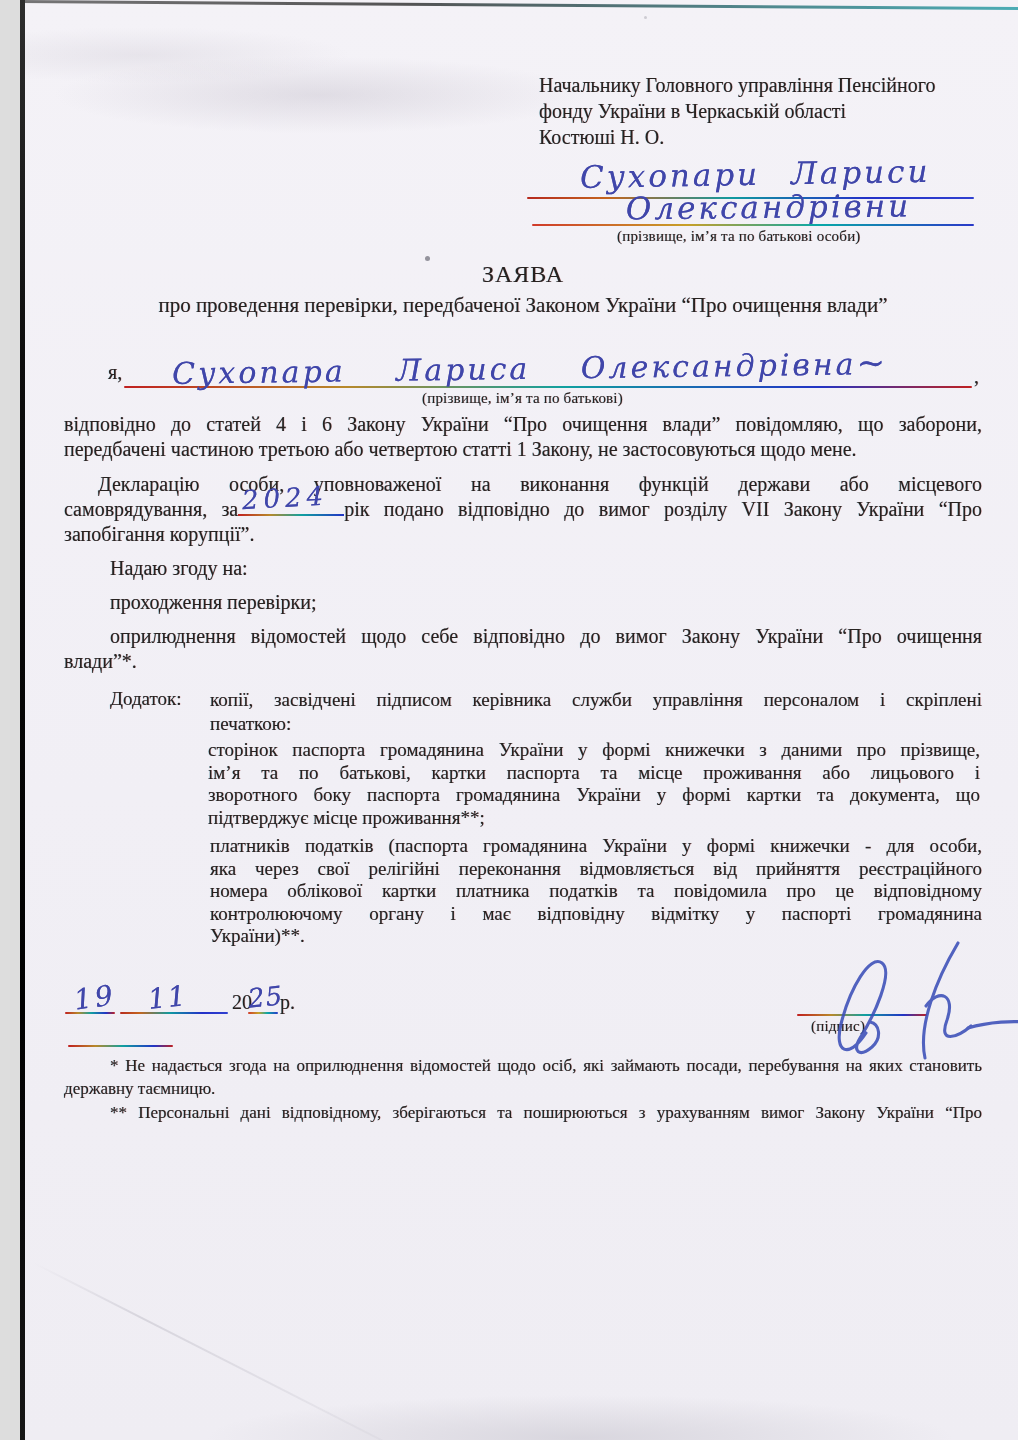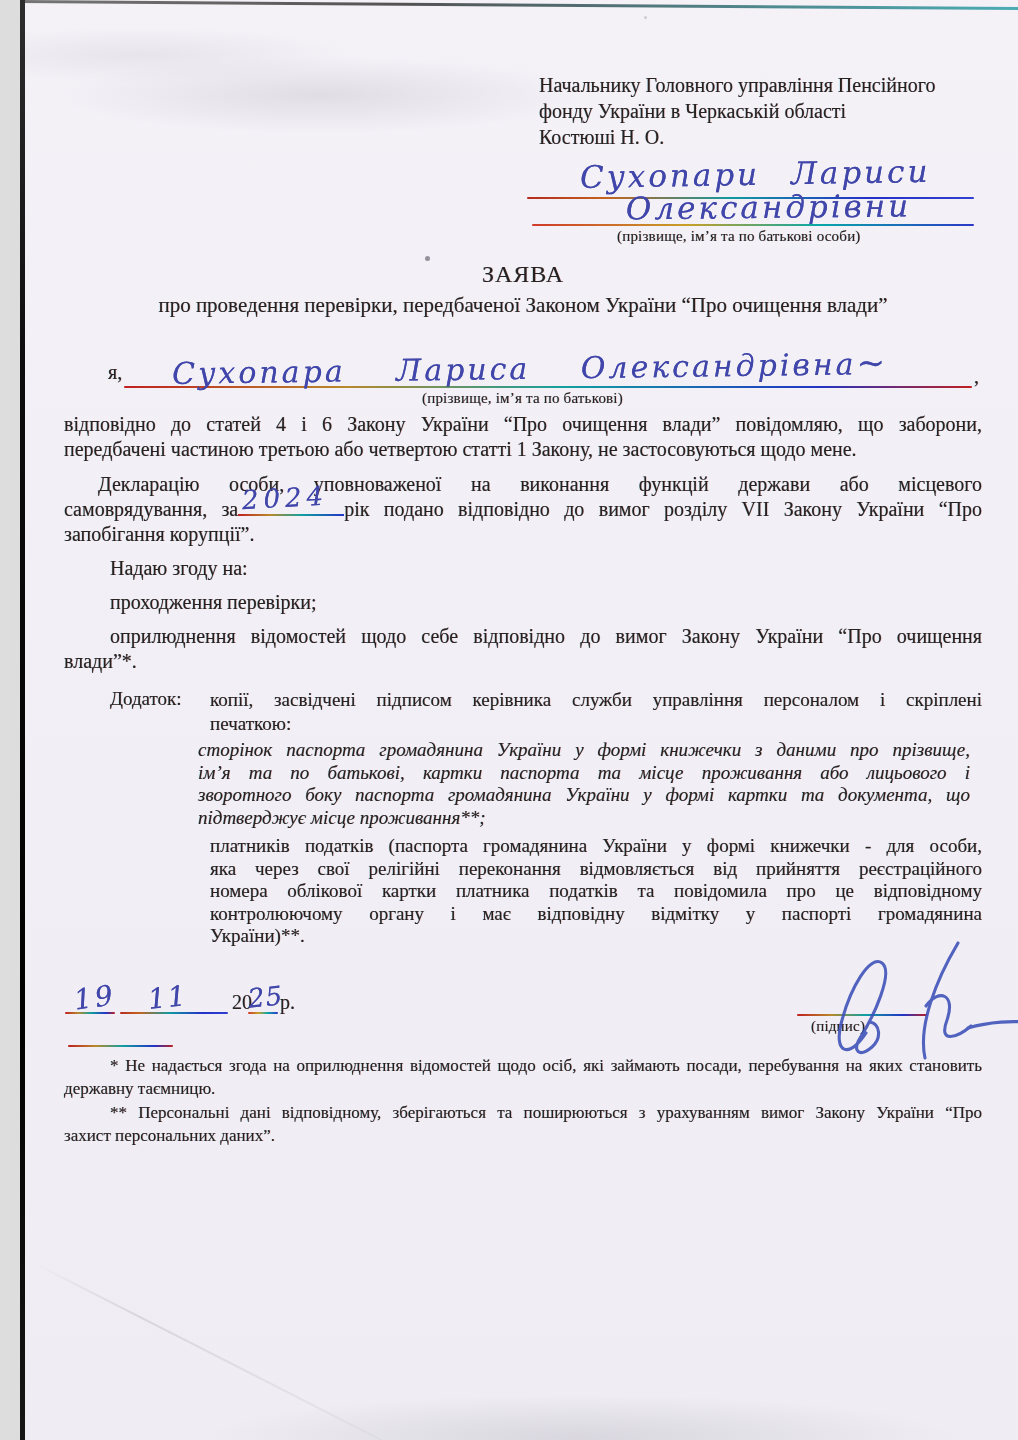--- a/index.html
+++ b/index.html
@@ -100,21 +100,21 @@
   <div class="blk print body-txt" style="left:44px;top:624px;width:918px;">
     <div class="just" style="padding-left:46px;">оприлюднення відомостей щодо себе відповідно до вимог Закону України “Про очищення</div>
     <div>влади”*.</div>
   </div>
 
   <div class="abs print att-txt" style="left:90px;top:688px;">Додаток:</div>
   <div class="blk print att-txt" style="left:190px;top:688px;width:772px;line-height:24px;">
     <div class="just">копії, засвідчені підписом керівника служби управління персоналом і скріплені</div>
     <div>печаткою:</div>
   </div>
-  <div class="blk print att-txt" style="left:178px;top:739px;width:772px;font-style:italic;">
+  <div class="blk print att-txt" style="left:188px;top:739px;width:772px;">
     <div class="just">сторінок паспорта громадянина України у формі книжечки з даними про прізвище,</div>
     <div class="just">ім’я та по батькові, картки паспорта та місце проживання або лицьового і</div>
     <div class="just">зворотного боку паспорта громадянина України у формі картки та документа, що</div>
     <div>підтверджує місце проживання**;</div>
   </div>
   <div class="blk print att-txt" style="left:190px;top:835px;width:772px;">
     <div class="just">платників податків (паспорта громадянина України у формі книжечки - для особи,</div>
     <div class="just">яка через свої релігійні переконання відмовляється від прийняття реєстраційного</div>
     <div class="just">номера облікової картки платника податків та повідомила про це відповідному</div>
     <div class="just">контролюючому органу і має відповідну відмітку у паспорті громадянина</div>
@@ -141,16 +141,15 @@
     </g>
   </svg>
 
   <div class="scanline g2" style="left:48px;top:1045px;width:105px;"></div>
   <div class="blk print fn-txt" style="left:44px;top:1055px;width:918px;">
     <div class="just" style="padding-left:46px;">* Не надається згода на оприлюднення відомостей щодо осіб, які займають посади, перебування на яких становить</div>
     <div>державну таємницю.</div>
   </div>
   <div class="blk print fn-txt" style="left:44px;top:1102px;width:918px;">
     <div class="just" style="padding-left:46px;">** Персональні дані відповідному, зберігаються та поширюються з урахуванням вимог Закону України “Про</div>
-    <div>захист персональних даних”.</div>
   </div>
 
 </div>
 
 </body></html>

